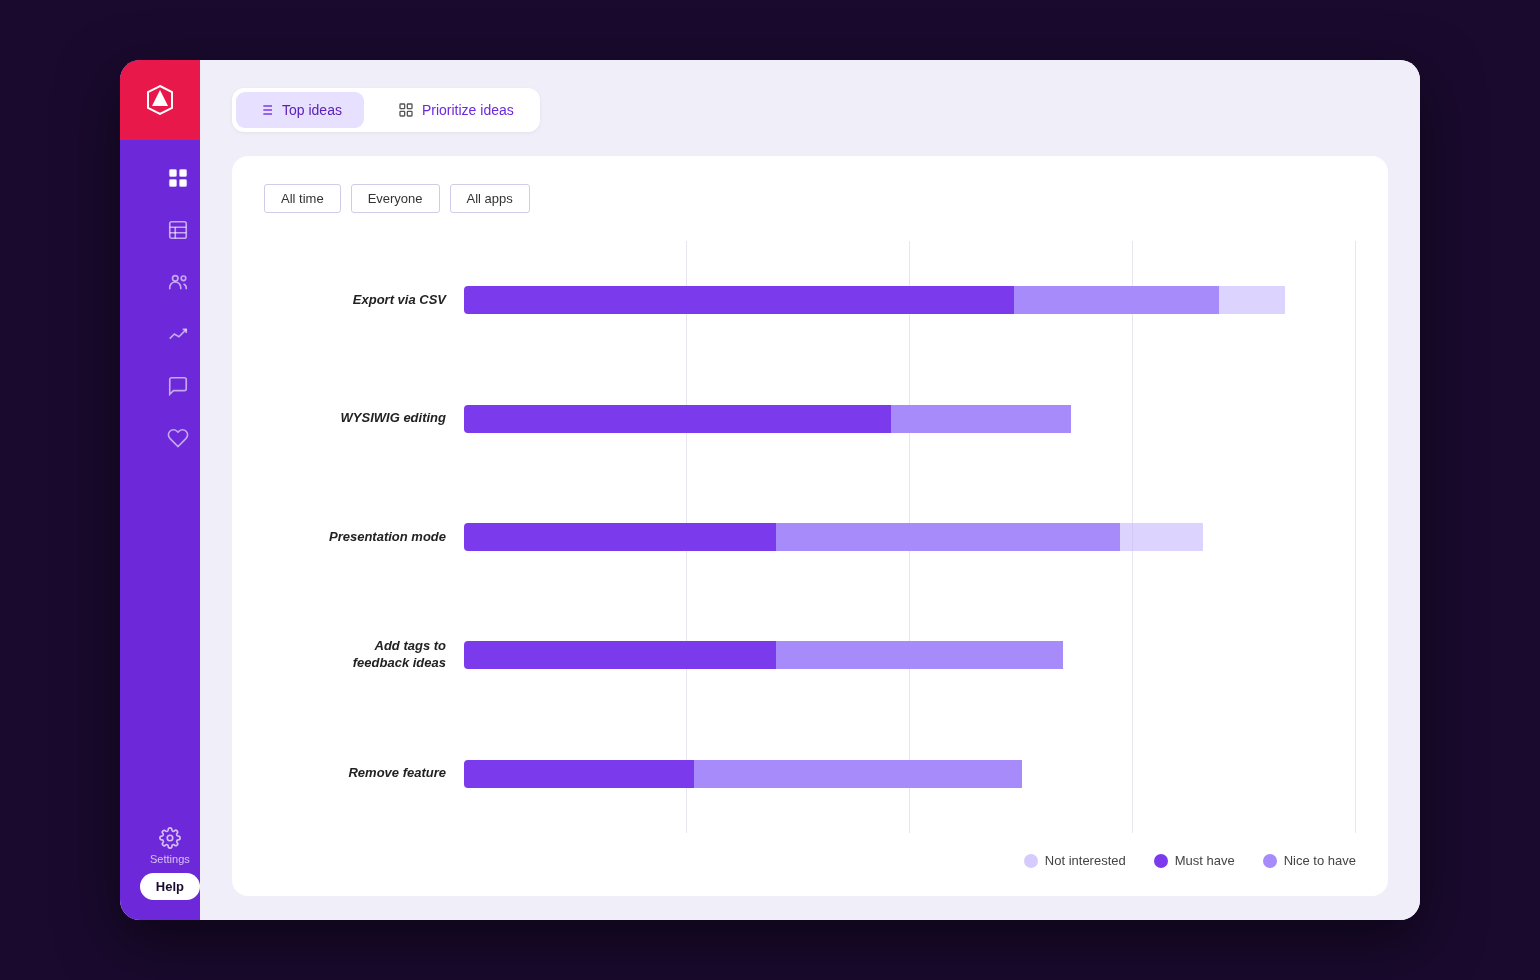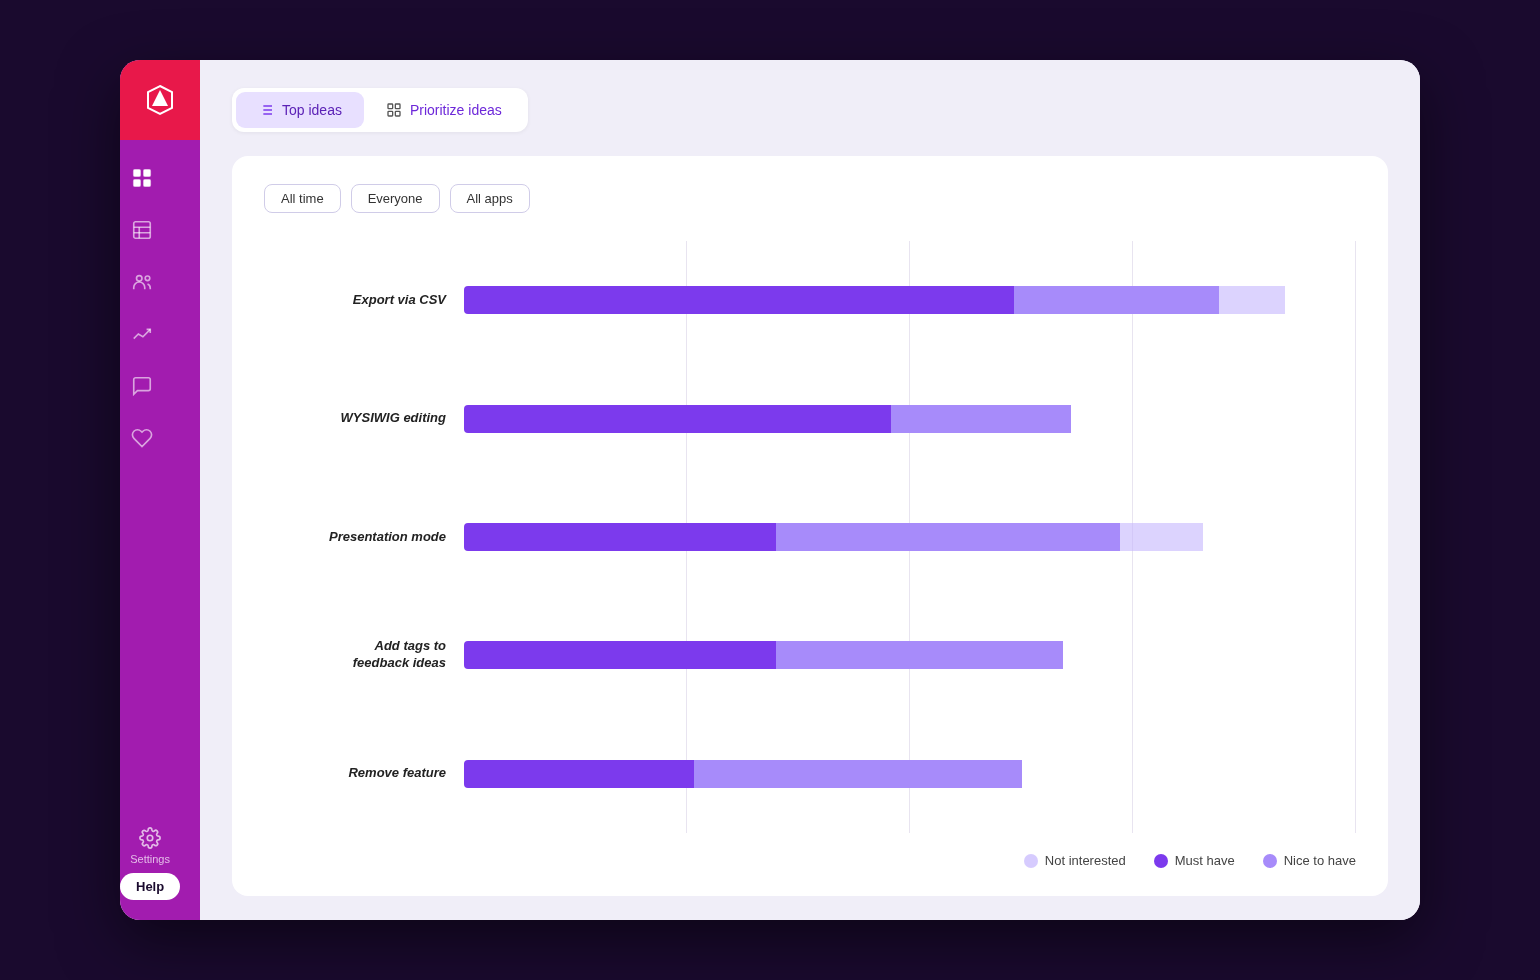--- a/index.html
+++ b/index.html
@@ -16,24 +16,24 @@
       height: 860px;
       background: #f0eef8;
       border-radius: 20px;
       overflow: hidden;
       display: flex;
       box-shadow: 0 20px 60px rgba(0,0,0,0.5);
     }
     
     .sidebar {
       width: 80px;
-      background: #a21caf;
-      display: flex;
-      flex-direction: column;
-      align-items: flex-start;
+      background: #6d28d9;
+      display: flex;
+      flex-direction: column;
+      align-items: flex-end;
       padding: 0;
       flex-shrink: 0;
     }
     .sidebar-logo {
       width: 80px;
       height: 80px;
       background: #e8184a;
       display: flex;
       align-items: center;
       justify-content: center;
@@ -95,21 +95,21 @@
       flex: 1;
       display: flex;
       flex-direction: column;
       background: #f0eef8;
       padding: 28px 32px 24px;
       overflow: hidden;
     }
     
     .tabs-bar {
       display: flex;
-      gap: 0;
+      gap: 12px;
       background: white;
       border-radius: 12px;
       padding: 4px;
       width: fit-content;
       margin-bottom: 24px;
       box-shadow: 0 1px 4px rgba(0,0,0,0.06);
     }
     .tab {
       display: flex;
       align-items: center;
@@ -138,21 +138,21 @@
     }
     
     .filter-row {
       display: flex;
       gap: 10px;
       margin-bottom: 28px;
     }
     .filter-btn {
       border: 1.5px solid #d0cce8;
       background: white;
-      border-radius: 8px;
+      border-radius: 3px;
       padding: 6px 16px;
       font-size: 13px;
       font-weight: 500;
       color: #333;
       cursor: pointer;
     }
     
     .chart-container {
       flex: 1;
       display: flex;

